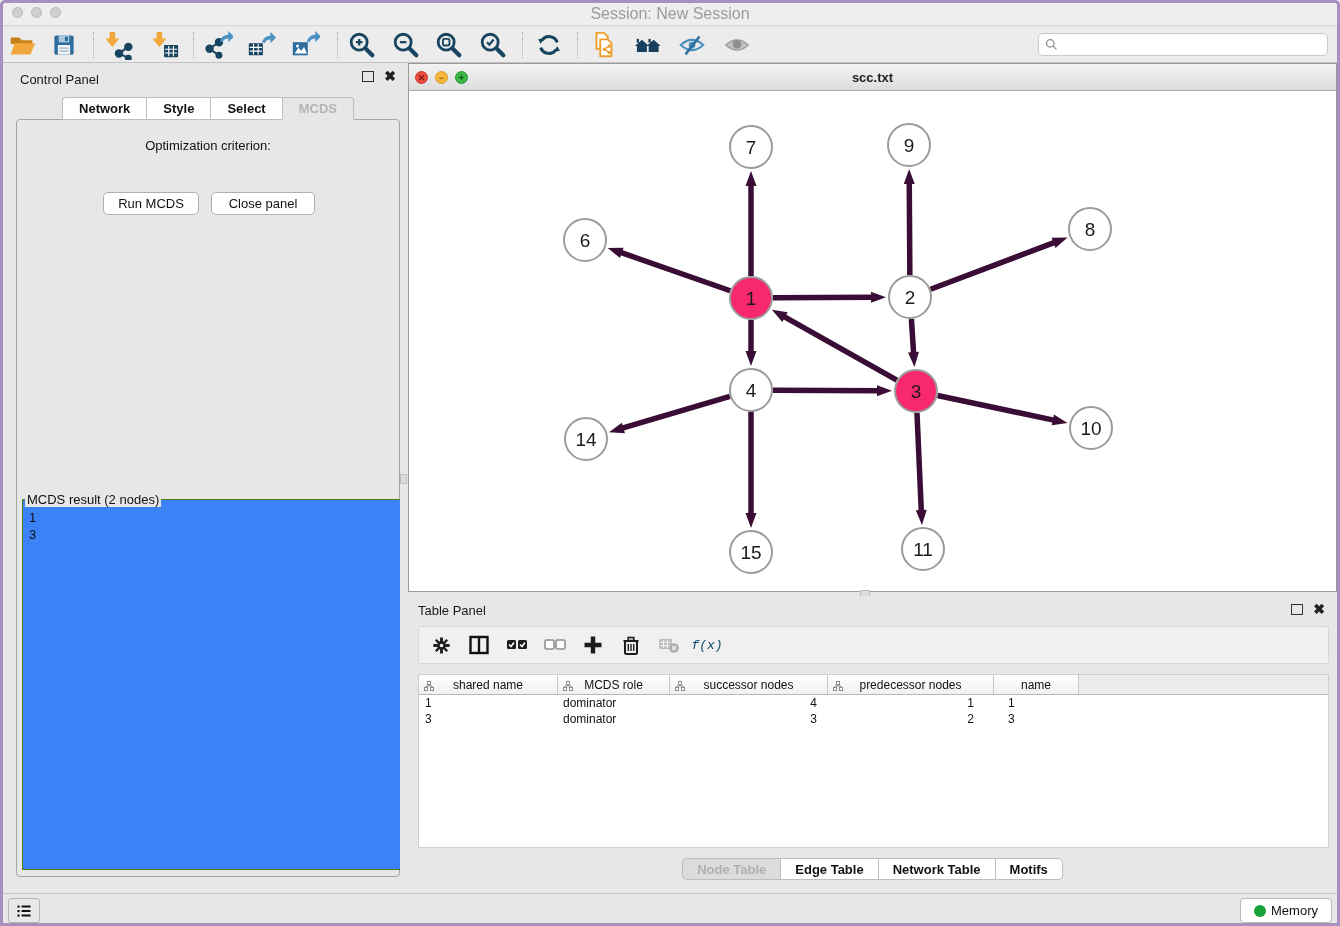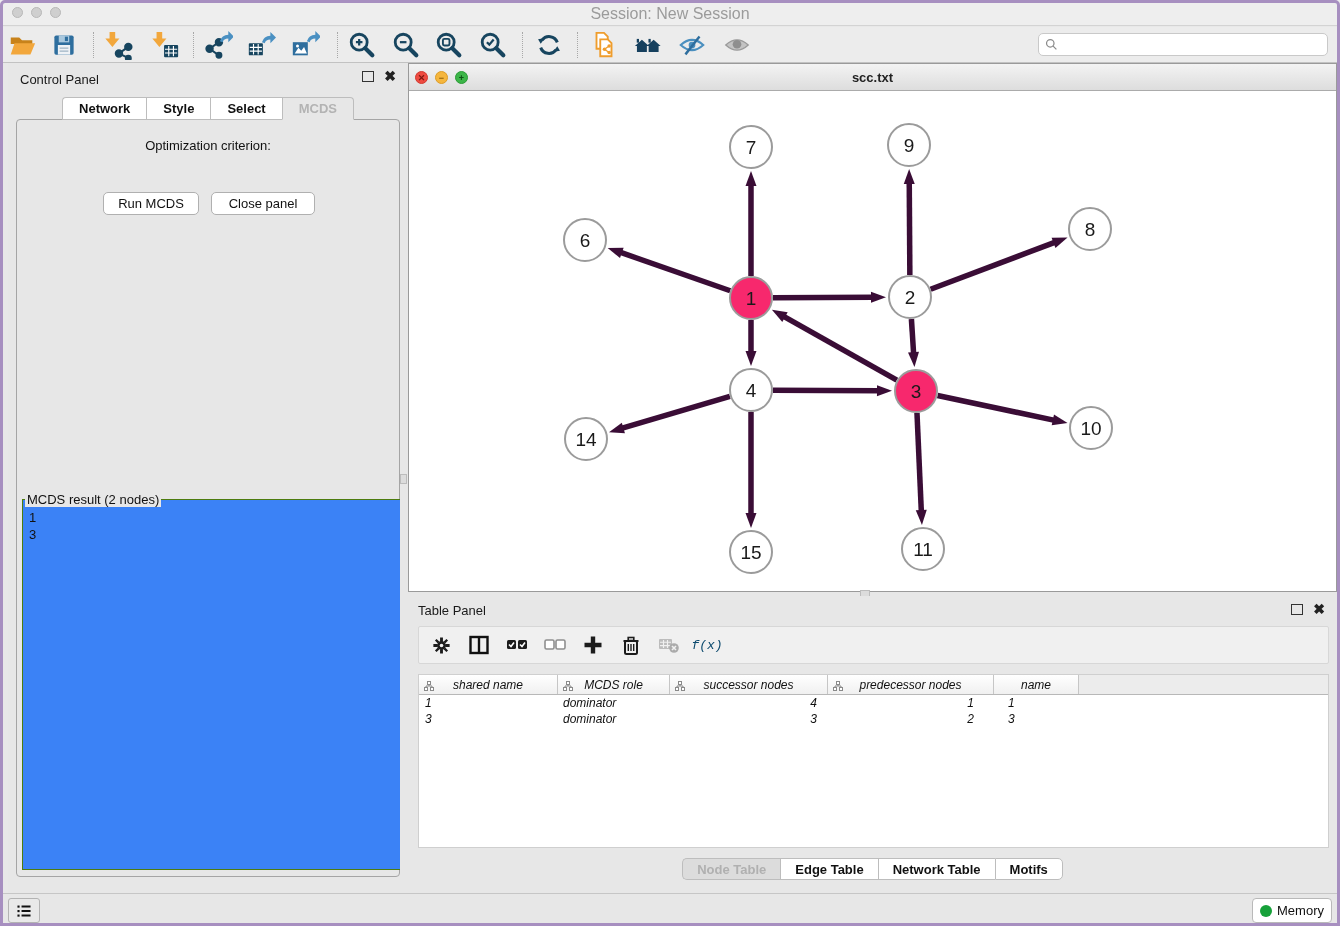--- a/index.html
+++ b/index.html
@@ -63,37 +63,37 @@
   #net-canvas { position:absolute; left:0; top:27px; right:0; bottom:0; background:#fff; }
 
   
   #table-panel { position:absolute; left:408px; top:596px; right:3px; height:297px; background:#e7e7e7; }
   #tp-header .ph-title { position:absolute; left:10px; top:7px; font-size:13px; color:#1a1a1a; }
   #tp-toolbar { position:absolute; left:10px; right:8px; top:30px; height:38px; background:#f0f0f0; border:1px solid #d7d7d7; border-radius:2px; display:flex; align-items:center; padding-left:10px; gap:14px; }
   .tt-icon { width:24px; height:24px; display:flex; align-items:center; justify-content:center; cursor:pointer; }
   .tt-icon.disabled { cursor:default; }
   .fx-glyph { font-family:Liberation Mono, monospace; font-style:italic; font-size:13px; color:#0c4a6e; }
 
-  #data-table { position:absolute; left:10px; right:8px; top:78px; height:174px; background:#fff; border:1px solid #cfcfcf; overflow:hidden;font-style:italic; }
+  #data-table { position:absolute; left:10px; right:8px; top:78px; height:174px; background:#fff; border:1px solid #cfcfcf; overflow:hidden; }
   #table-header-row { display:flex; height:20px; background:#ececec; border-bottom:1px solid #b8b8b8; }
   .th { position:relative; display:flex; align-items:center; justify-content:center; height:100%; font-size:12px; color:#111; background:linear-gradient(#ffffff,#f0f0f0); border-right:1px solid #c6c6c6; flex:none; cursor:pointer; }
   .th .treewrap { position:absolute; left:5px; top:5px; }
   .tr { display:flex; height:16px; }
   .td { flex:none; font-size:12px; color:#111; line-height:16px; white-space:nowrap; overflow:hidden; }
 
   #tp-tabs { position:absolute; left:0; right:0; top:262px; display:flex; justify-content:center; }
   .tp-tab { height:22px; padding:0 14px; display:flex; align-items:center; font-size:13px; font-weight:600; color:#111; background:#fff; border:1px solid #bdbdbd; border-right:none; cursor:pointer; }
   .tp-tab:first-child { border-radius:5px 0 0 5px; }
   .tp-tab:last-child { border-right:1px solid #bdbdbd; border-radius:0 5px 5px 0; }
   .tp-tab.active { background:#dcdcdc; color:#b0b0b0; }
 
   
   #statusbar { position:absolute; left:0; bottom:0; width:100%; height:33px; background:#e7e7e7; border-top:1px solid #c6c6c6; }
   #status-list-btn { position:absolute; left:8px; top:4px; width:32px; height:25px; border:1px solid #b3b3b3; border-radius:3px; display:flex; align-items:center; justify-content:center; background:#e9e9e9; cursor:pointer; }
-  #memory-btn { position:absolute; right:8px; top:4px; width:80px; height:25px; border:1px solid #b9b9b9; border-radius:4px; background:#fff; display:flex; align-items:center; justify-content:center; gap:5px; font-size:13px; color:#111; cursor:pointer; }
+  #memory-btn { position:absolute; right:8px; top:4px; width:92px; height:25px; border:1px solid #b9b9b9; border-radius:4px; background:#fff; display:flex; align-items:center; justify-content:center; gap:5px; font-size:13px; color:#111; cursor:pointer; }
   #memory-dot { width:12px; height:12px; border-radius:50%; background:#17a13a; }
 </style>
 </head>
 <body>
 
 <div id="titlebar">
   <span class="tl-dot" style="left:12px"></span>
   <span class="tl-dot" style="left:31px"></span>
   <span class="tl-dot" style="left:50px"></span>
   <div class="title">Session: New Session</div>

